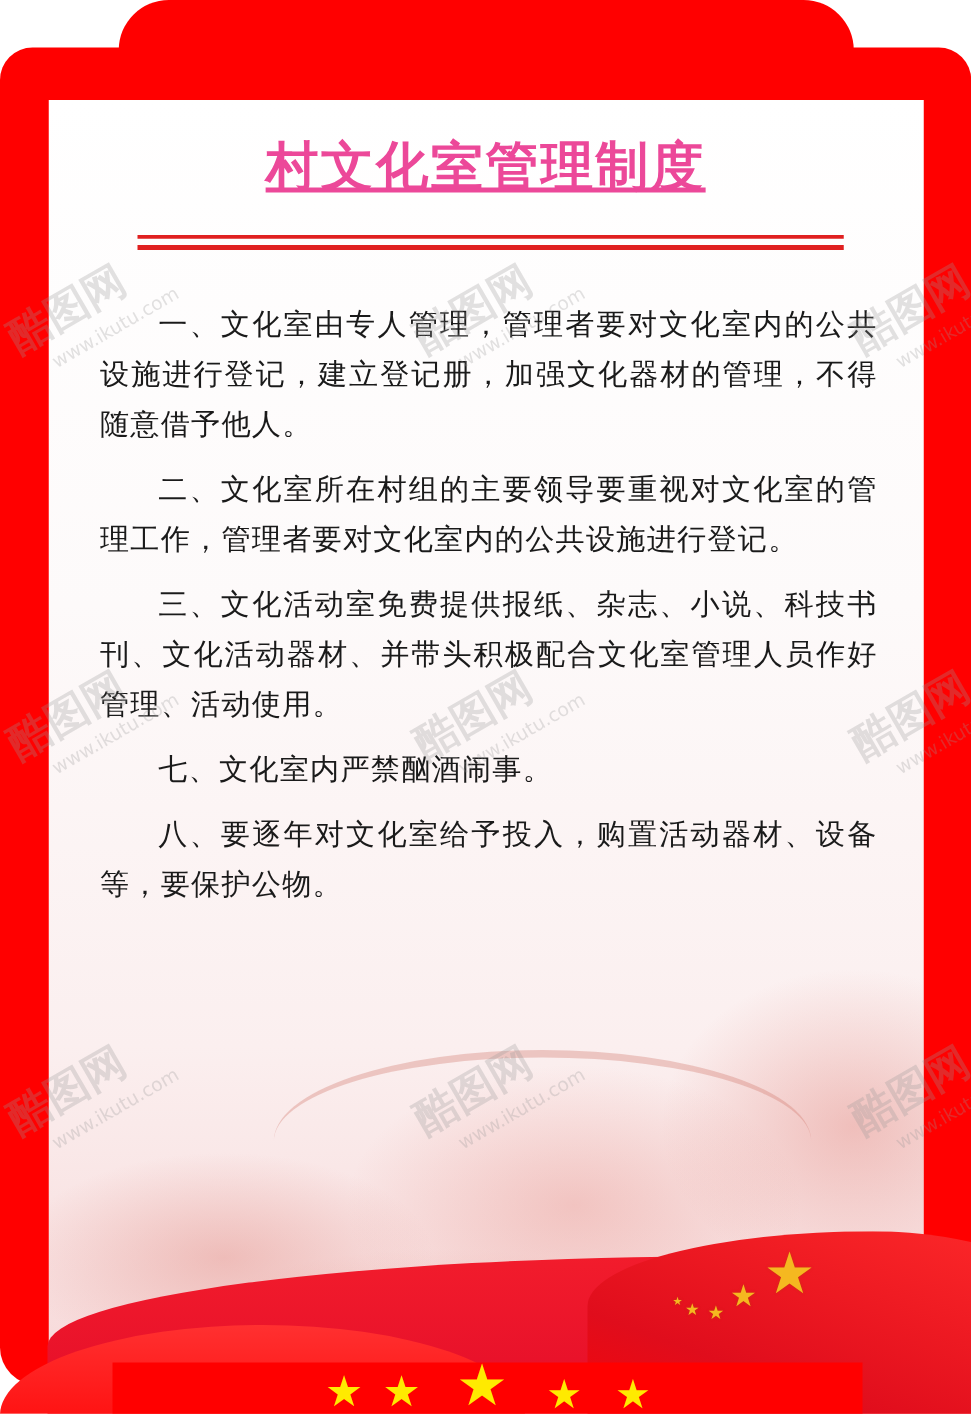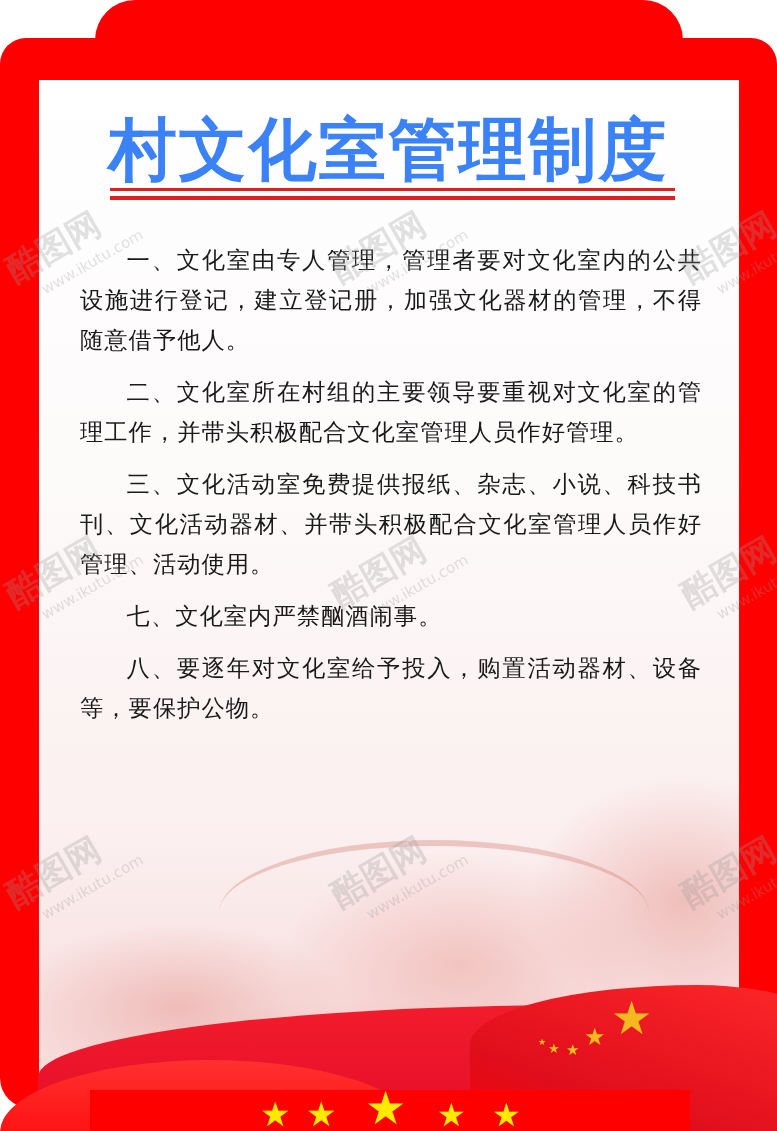--- a/index.html
+++ b/index.html
@@ -31,21 +31,21 @@
         radial-gradient(ellipse 300px 100px at 45% 95%, rgba(230,140,130,0.30), transparent 70%);
     }
     .panel .wall {
       position: absolute; left: 180px; top: 760px; width: 430px; height: 140px;
       border-top: 6px solid rgba(210,120,110,0.35);
       border-radius: 50% 50% 0 0;
     }
     .title {
       position: absolute; left: 0; right: 0; top: 105px; text-align: center;
       font-family: "DejaVu Serif", "Liberation Serif", serif;
-      font-weight: bold; font-size: 68px; letter-spacing: 2px; color: #3b82f6;
+      font-weight: bold; font-size: 42px; letter-spacing: 2px; color: #ec4899; text-decoration: underline;
     }
     .rule {
       position: absolute; left: 110px; width: 565px; background: #e02020;
     }
     .rule.r1 { top: 188px; height: 3px; }
     .rule.r2 { top: 196px; height: 4px; }
     .content {
       position: absolute; left: 68px; top: 228px; width: 646px;
       font-size: 23.3px; line-height: 40px; color: #1a1a1a; letter-spacing: 1px;
     }
@@ -91,21 +91,21 @@
     <div class="mountain"></div>
     <div class="wall"></div>
   </div>
 
   <div class="title">村文化室管理制度</div>
   <div class="rule r1"></div>
   <div class="rule r2"></div>
 
   <div class="content">
     <p class="para">一、文化室由专人管理，管理者要对文化室内的公共设施进行登记，建立登记册，加强文化器材的管理，不得随意借予他人。</p>
-    <p class="para">二、文化室所在村组的主要领导要重视对文化室的管理工作，并带头积极配合文化室管理人员作好管理。</p>
+    <p class="para">二、文化室所在村组的主要领导要重视对文化室的管理工作，管理者要对文化室内的公共设施进行登记。</p>
     <p class="para">三、文化活动室免费提供报纸、杂志、小说、科技书刊、文化活动器材、并带头积极配合文化室管理人员作好管理、活动使用。</p>
     <p class="para">七、文化室内严禁酗酒闹事。</p>
     <p class="para">八、要逐年对文化室给予投入，购置活动器材、设备等，要保护公物。</p>
   </div>
 
   <div class="watermark" style="left:5px;top:215px;">
     <span>酷图网</span><small>www.ikutu.com</small>
   </div>
   <div class="watermark" style="left:330px;top:215px;">
     <span>酷图网</span><small>www.ikutu.com</small>

